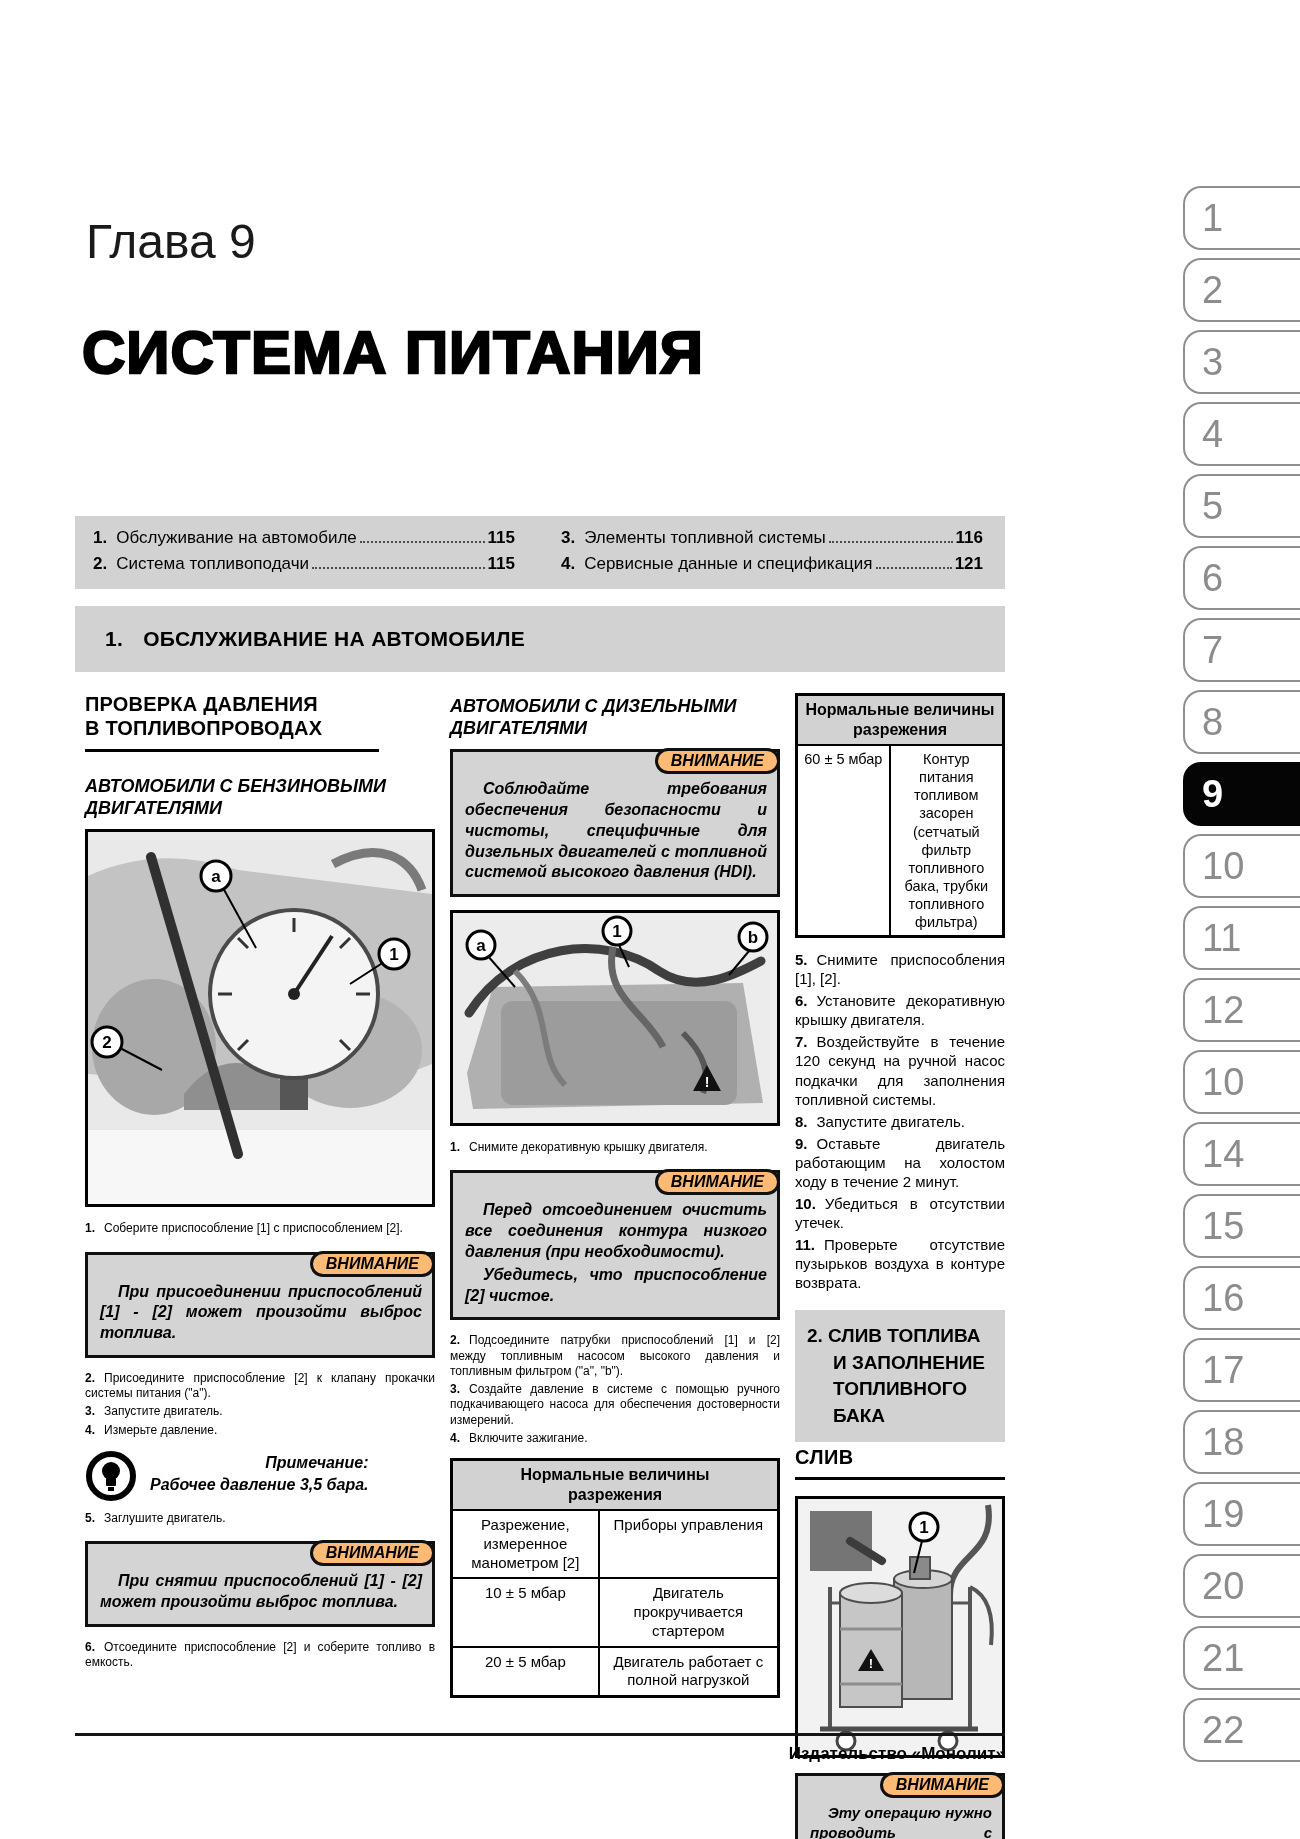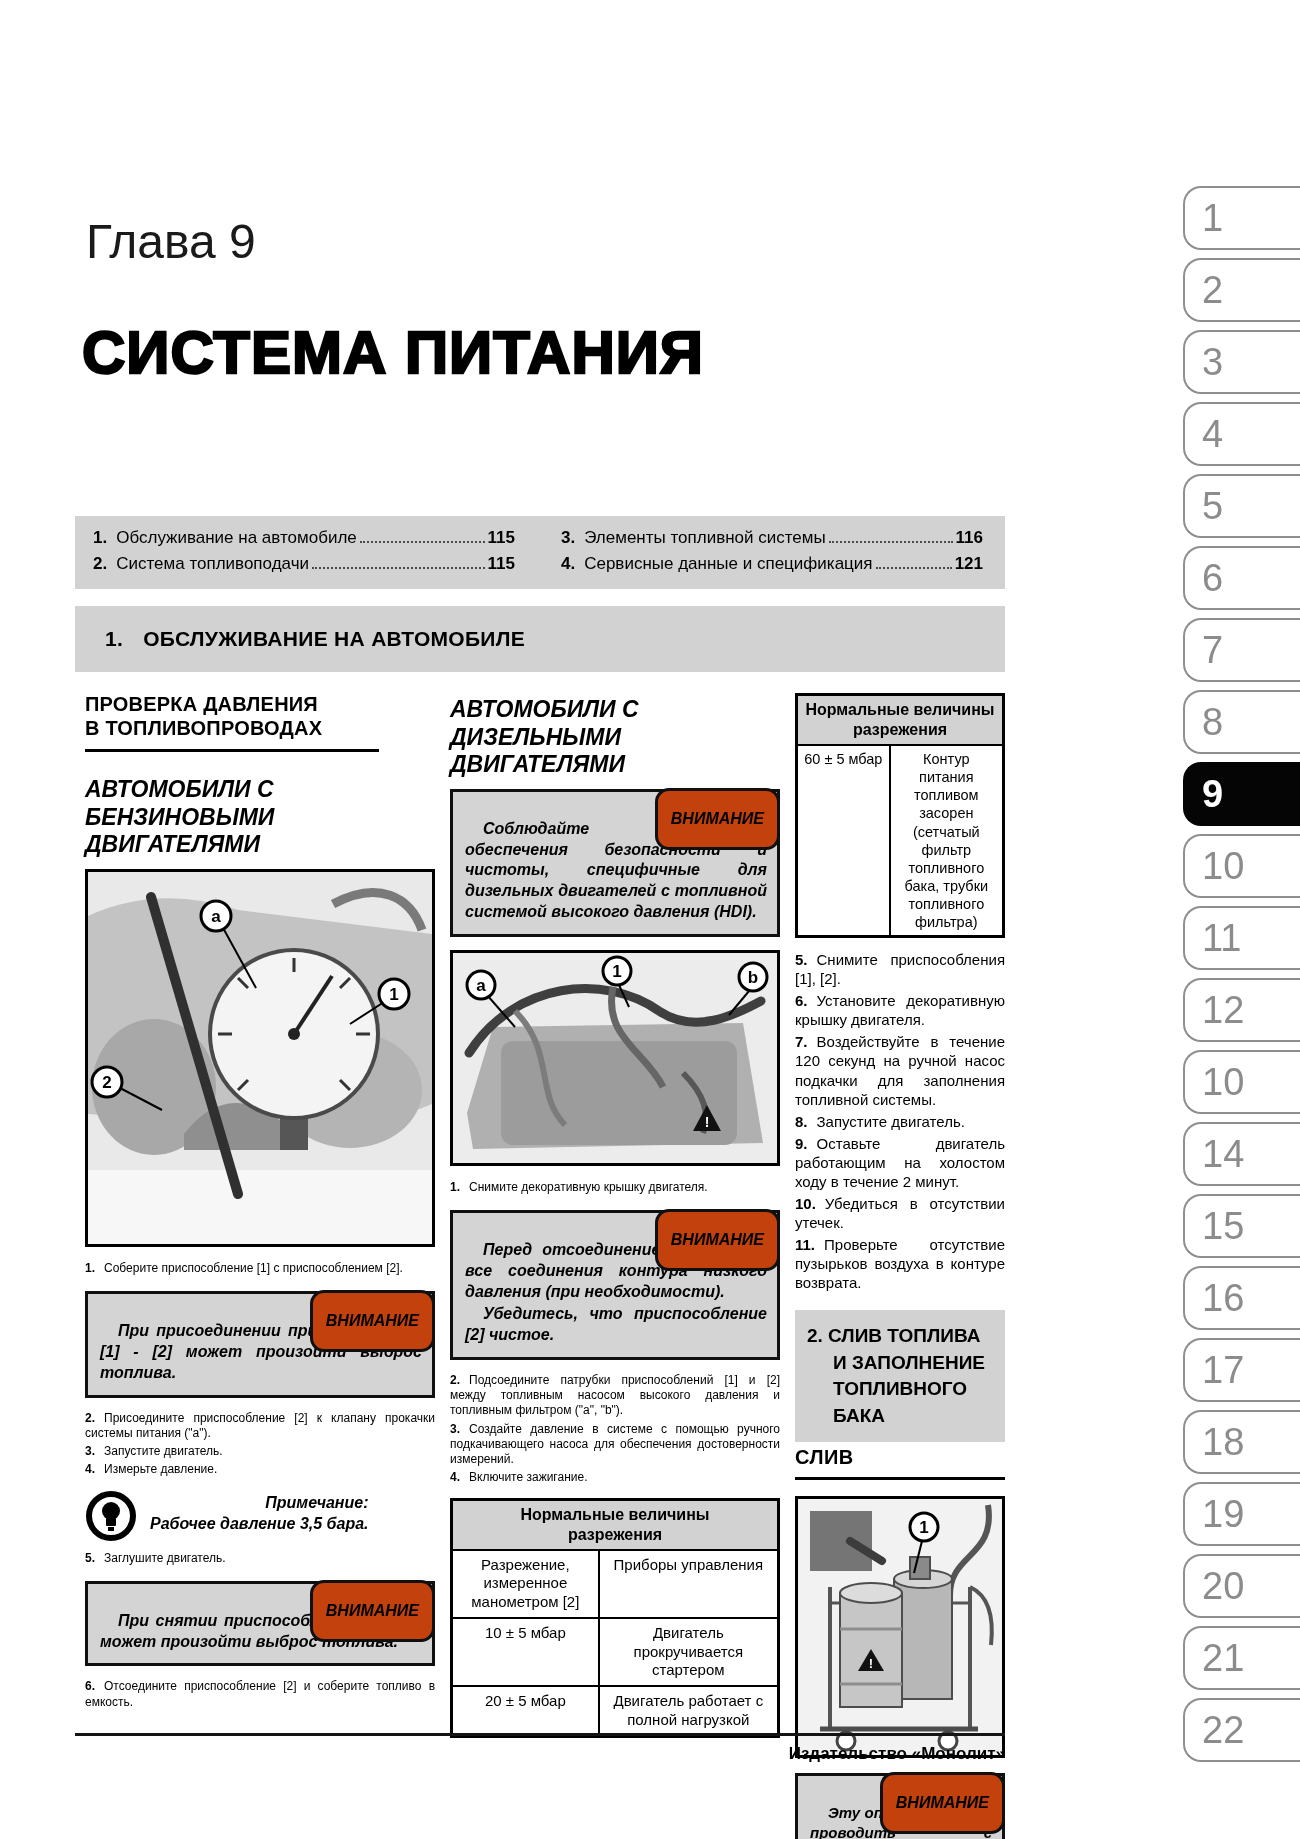--- a/index.html
+++ b/index.html
@@ -40,38 +40,38 @@
   
   .columns{position:absolute;left:85px;top:690px;width:920px;display:flex;align-items:flex-start;}
   .c1{width:350px;}
   .c2{width:330px;margin-left:15px;}
   .c3{width:210px;margin-left:15px;}
 
   .h-rule{
     font-size:20px;font-weight:bold;line-height:1.18;letter-spacing:.2px;
     border-bottom:3px solid #000;padding-bottom:9px;width:294px;margin:3px 0 24px 0;
   }
-  .subhead{font-size:23px;font-weight:bold;font-style:italic;line-height:1.2;margin:0 0 10px 0;}
+  .subhead{font-size:18px;font-weight:bold;font-style:italic;line-height:1.2;margin:0 0 10px 0;}
   .drain-head{
     font-size:20px;font-weight:bold;letter-spacing:.5px;
     border-bottom:3px solid #000;padding-bottom:8px;margin:4px 0 16px 0;
   }
 
   .step{text-align:justify;font-size:12px;line-height:1.27;margin:0 0 3px 0;}
   .c3 .step{font-size:15px;}
   .stepnum{font-weight:bold;margin-right:9px;}
 
   
   .warn{
     position:relative;background:#d4d4d4;border:3px solid #101010;
     padding:27px 10px 11px 12px;margin:15px 0 13px 0;
   }
   .warn-label{
-    position:absolute;top:-4px;right:-3px;background:#c2410c;border:3px solid #101010;
-    border-radius:14px;padding:19px 13px;font-size:16px;font-weight:bold;font-style:italic;
+    position:absolute;top:-4px;right:-3px;background:#fdba74;border:3px solid #101010;
+    border-radius:14px;padding:1px 13px;font-size:16px;font-weight:bold;font-style:italic;
   }
   .warn p{
     margin:0;font-weight:bold;font-style:italic;text-align:justify;
     font-size:16px;line-height:1.3;text-indent:18px;
   }
   .warn p + p{margin-top:2px;}
   .c3 .warn p{font-size:15px;}
 
   
   .note{display:flex;gap:13px;align-items:flex-start;margin:12px 0 9px 0;text-align:right;}

